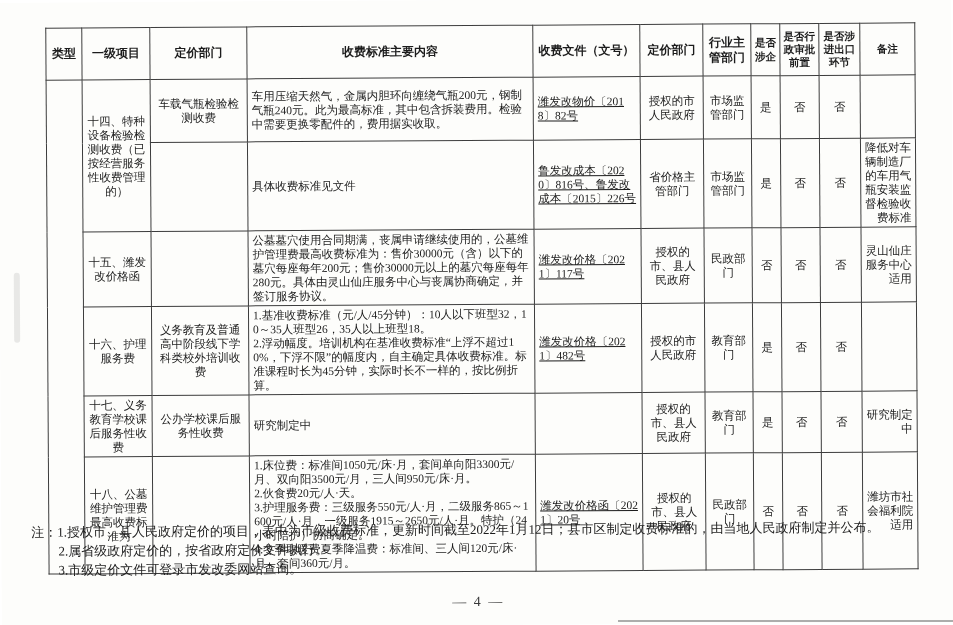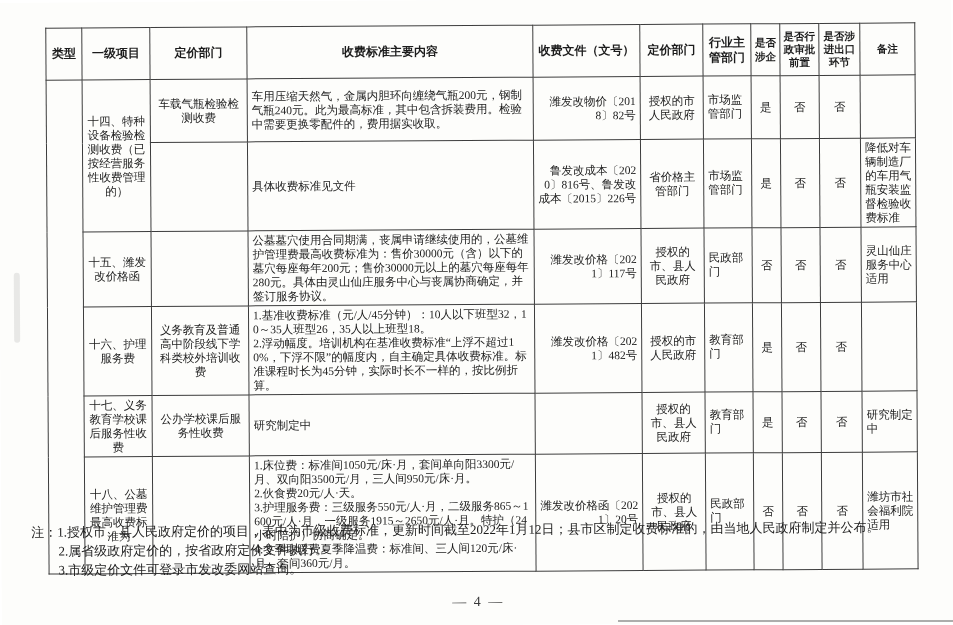--- a/index.html
+++ b/index.html
@@ -48,25 +48,25 @@
     line-height: 1.25;
     padding: 2px 2px;
   }
   .fee-table th.narrow { font-size: 10.5px; }
   .fee-table td { font-size: 11.5px; line-height: 1.22; }
 
   .c-type    { text-align: center; }
   .c-level1  { text-align: center; font-size: 12px; line-height: 1.3; }
   .c-level2  { text-align: center; }
   .c-content { text-align: left; white-space: pre-wrap; font-size: 11px; line-height: 1.2; padding: 3px 5px; }
-  .c-file    { text-align: right; font-size: 11px; }
+  .c-file    { text-align: left; font-size: 11px; text-decoration: underline; }
   .c-pricing { text-align: center; }
-  .c-industry{ text-align: left; font-family: Liberation Mono, monospace; }
+  .c-industry{ text-align: center; }
   .c-flag    { text-align: center; font-size: 11.5px; }
-  .c-remarks { text-align: left; font-size: 9.5px; line-height: 1.3; padding: 2px 3px; }
+  .c-remarks { text-align: right; font-size: 9.5px; line-height: 1.3; padding: 2px 3px; }
 
   .notes {
     position: absolute;
     left: 30px; top: 521px;
     width: 905px;
     font-size: 13px;
     line-height: 1.45;
   }
   .notes .note-row { display: flex; }
   .notes .note-label { flex: 0 0 auto; white-space: nowrap; }

